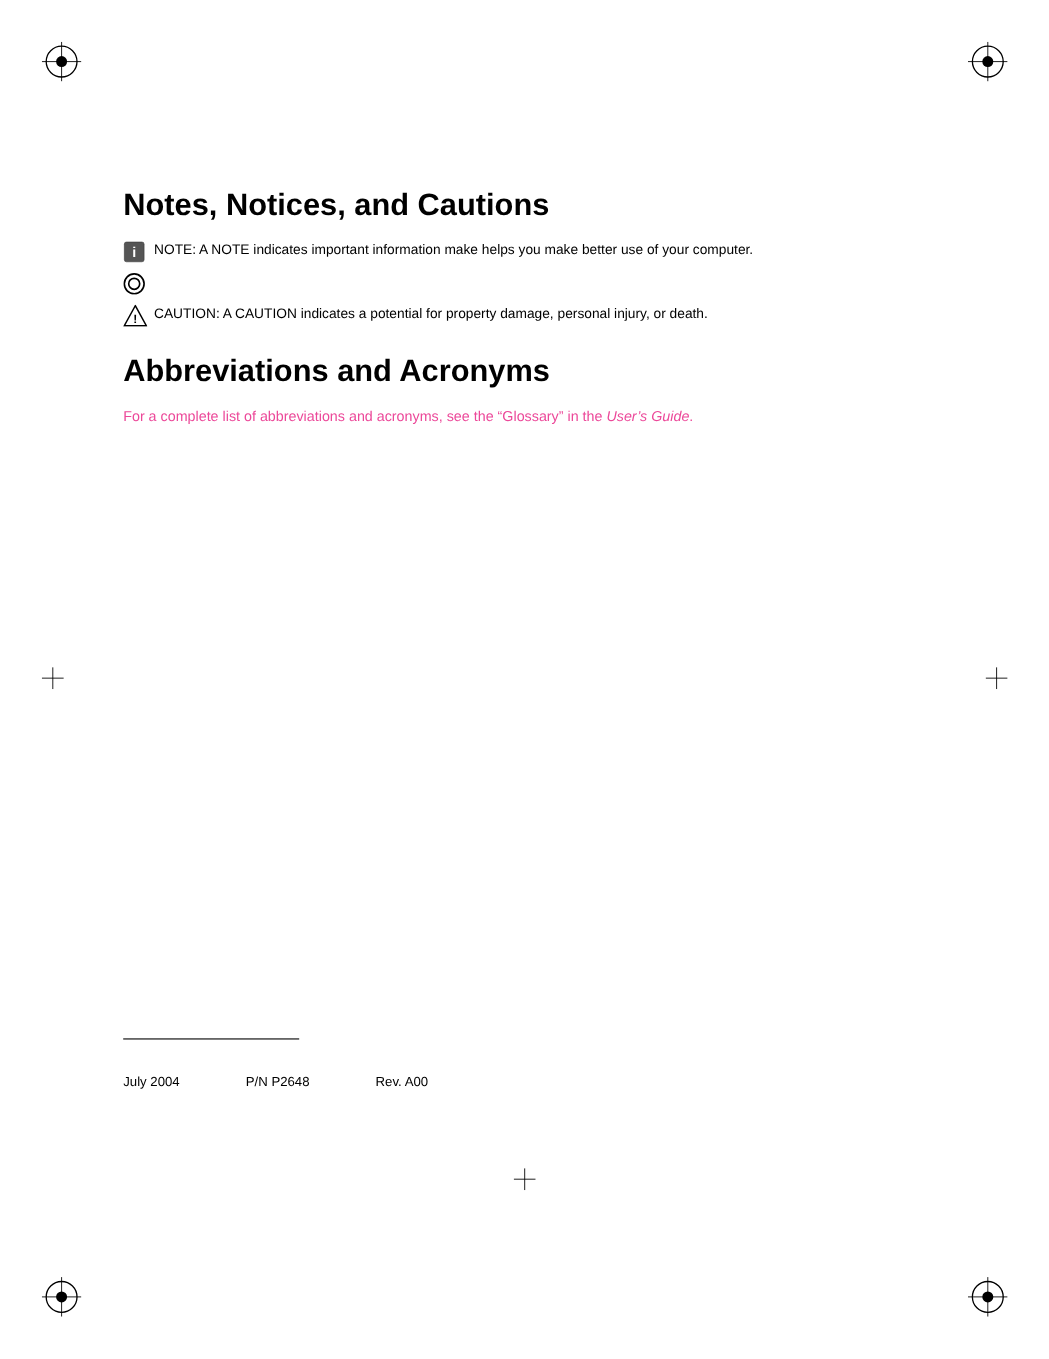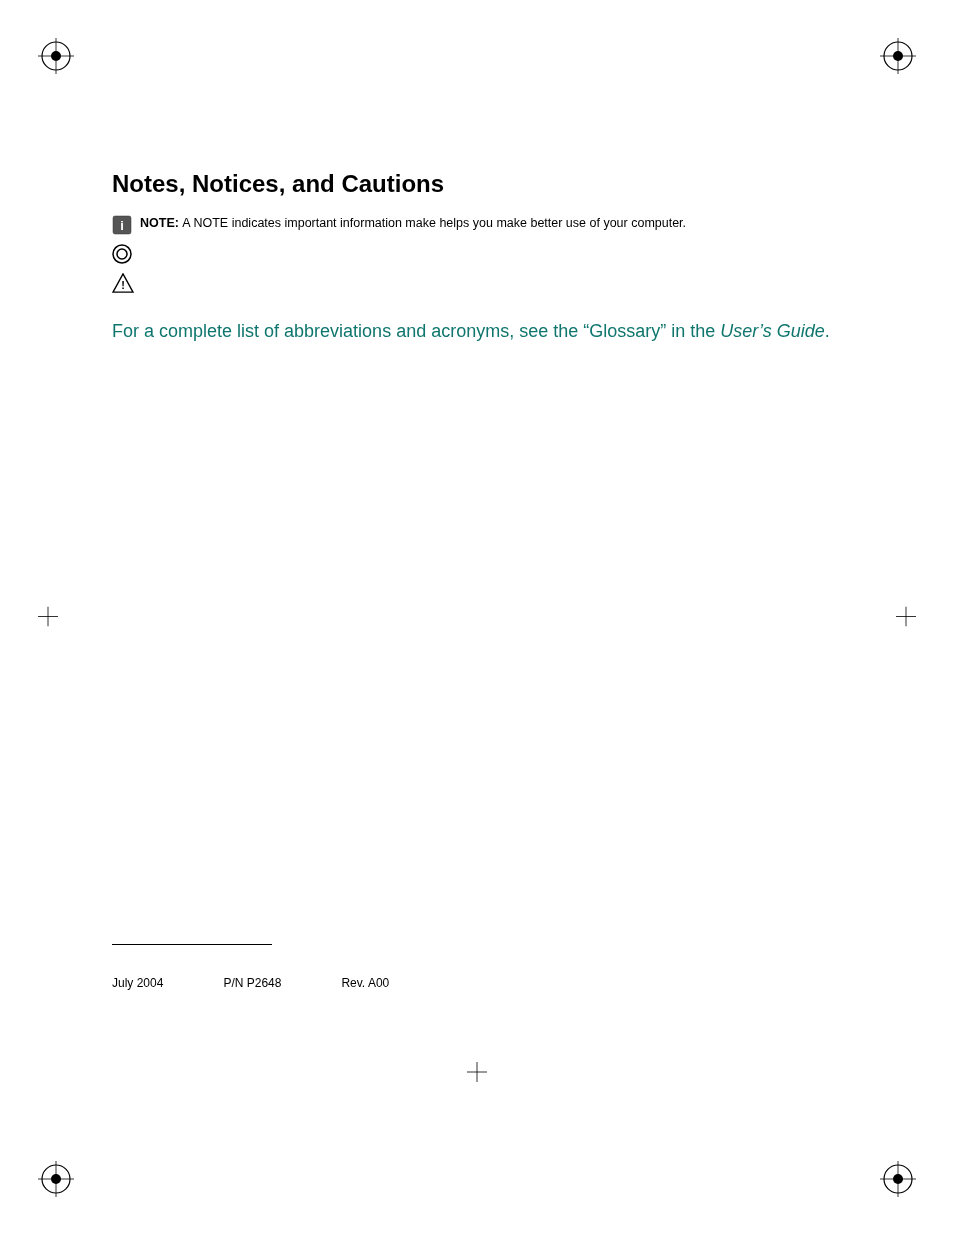--- a/index.html
+++ b/index.html
@@ -49,21 +49,21 @@
     
     .content {
       position: absolute;
       top: 170px;
       left: 112px;
       right: 112px;
     }
 
     
     .section-title {
-      font-size: 24px;
+      font-size: 28px;
       font-weight: bold;
       margin-bottom: 16px;
       color: #000000;
     }
 
     
     .notice-block {
       margin-bottom: 8px;
       display: flex;
       align-items: flex-start;
@@ -77,32 +77,32 @@
       margin-top: 1px;
     }
 
     .notice-text {
       font-size: 12.5px;
       line-height: 1.5;
       color: #000000;
     }
 
     .notice-text .label {
-      font-weight: bold;
+      font-weight: normal;
     }
 
     
     .section2 {
       margin-top: 24px;
     }
 
     .section2-body {
-      font-size: 18px;
+      font-size: 13px;
       line-height: 1.6;
-      color: #0f766e;
+      color: #ec4899;
     }
 
     .section2-body em {
       font-style: italic;
     }
 
     
     .bottom-rule {
       position: absolute;
       left: 112px;
@@ -243,23 +243,28 @@
       </div>
     </div>
 
     <div class="notice-block">
       <div class="notice-icon">
         <svg class="caution-icon-svg" viewBox="0 0 24 22" xmlns="http://www.w3.org/2000/svg">
           <polygon points="12,1 23,21 1,21" fill="none" stroke="#000" stroke-width="1.5"></polygon>
           <text x="12" y="18" text-anchor="middle" font-size="12" font-weight="bold" fill="#000" font-family="Arial">!</text>
         </svg>
       </div>
+      <p class="notice-text">
+        <span class="label">CAUTION: </span>
+        <span>A CAUTION indicates a potential for property damage, personal injury, or death.</span>
+      </p>
     </div>
 
     <div class="section2">
+      <h2 class="section-title">Abbreviations and Acronyms</h2>
       <p class="section2-body">
         <span>For a complete list of abbreviations and acronyms, see the “Glossary” in the </span><em>User’s Guide</em><span>.</span>
       </p>
     </div>
 
   </div>
 
   <hr class="bottom-rule">
 
   <div class="footer">

